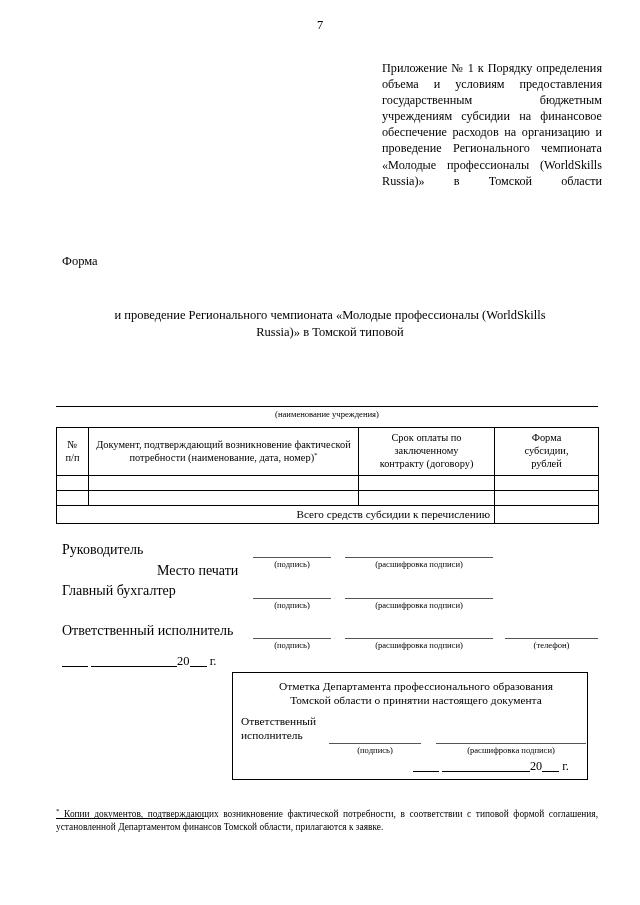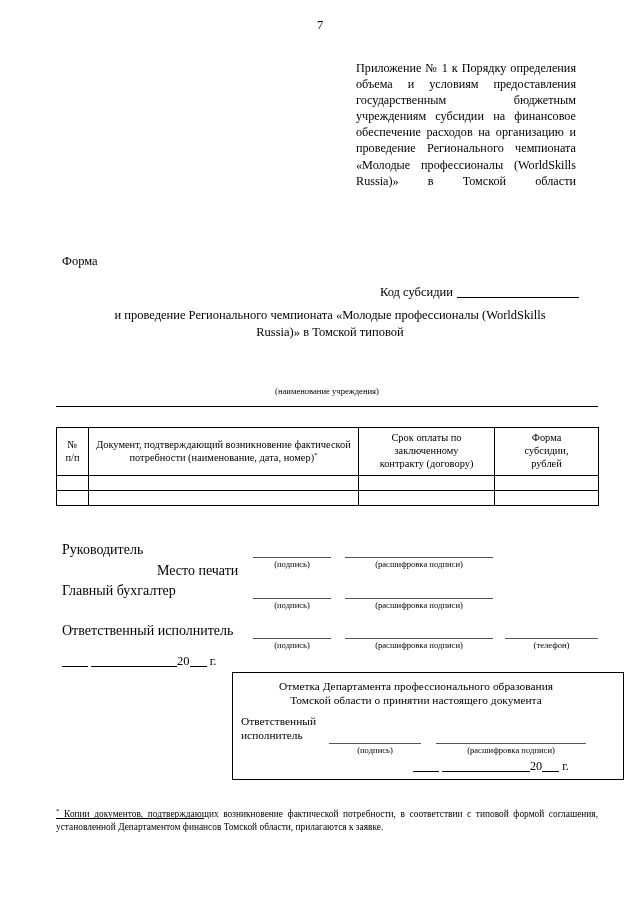--- a/index.html
+++ b/index.html
@@ -28,21 +28,21 @@
     width: 640px;
     text-align: center;
     font-size: 12.5px;
     line-height: 14px;
   }
 
   
   .appendix-block {
     position: absolute;
     top: 60px;
-    left: 356px;
+    left: 382px;
     width: 220px;
     font-size: 12.2px;
     line-height: 16.1px;
     text-align: justify;
     text-align-last: justify;
     -moz-text-align-last: justify;
     hyphens: none;
   }
 
   
@@ -108,21 +108,21 @@
   
   .inst-rule {
     position: absolute;
     top: 406px;
     left: 56px;
     width: 542px;
     border-top: 1px solid #000;
   }
   .inst-caption {
     position: absolute;
-    top: 386px;
+    top: 409px;
     left: 56px;
     width: 542px;
     text-align: center;
     font-size: 8.6px;
     line-height: 11px;
   }
 
   
   .subsidy-table {
     position: absolute;
@@ -194,21 +194,21 @@
   }
   .date-line-left .d-sm { display: inline-block; width: 26px; border-bottom: 1px solid #000; vertical-align: -2px; }
   .date-line-left .d-md { display: inline-block; width: 86px; border-bottom: 1px solid #000; vertical-align: -2px; margin-left: 3px; }
   .date-line-left .d-xs { display: inline-block; width: 17px; border-bottom: 1px solid #000; vertical-align: -2px; }
 
   
   .stamp-box {
     position: absolute;
     top: 672px;
     left: 232px;
-    width: 392px;
+    width: 356px;
     height: 108px;
     border: 1px solid #000;
     box-sizing: border-box;
   }
   .stamp-title {
     position: absolute;
     top: 6px;
     left: 10px;
     width: 346px;
     text-align: center;
@@ -276,23 +276,20 @@
 <div class="page">
 
   <div class="page-number">7</div>
 
   <div class="appendix-block">
     <span>Приложение № 1 к Порядку определения объема и условиям предоставления государственным бюджетным учреждениям субсидии на финансовое обеспечение расходов на организацию и проведение Регионального чемпионата «Молодые профессионалы (WorldSkills Russia)» в Томской области</span>
   </div>
 
   <div class="forma">Форма</div>
 
-  <div class="subsidy-code-row">
-    <span>Код субсидии</span><span class="rule"></span>
-  </div>
 
   <div class="request-title">
     <span class="body-line">и проведение Регионального чемпионата «Молодые профессионалы (WorldSkills</span>
     <span class="body-line">Russia)» в Томской типовой</span>
   </div>
 
 
   <div class="inst-rule"></div>
   <div class="inst-caption">(наименование учреждения)</div>
 
@@ -332,20 +329,24 @@
         <td class="empty-cell"></td>
         <td class="empty-cell"></td>
         <td class="empty-cell"></td>
       </tr>
       <tr>
         <td class="empty-cell"></td>
         <td class="empty-cell"></td>
         <td class="empty-cell"></td>
         <td class="empty-cell"></td>
       </tr>
+      <tr>
+        <td class="total-label" colspan="3">Всего средств субсидии к перечислению</td>
+        <td class="empty-cell"></td>
+      </tr>
     </tbody>
   </table>
 
   <div class="sig-section">
 
     <div class="sig-label" style="top:2px; left:62px;">Руководитель</div>
     <div class="sig-rule" style="top:17px; left:253px; width:78px;"></div>
     <div class="sig-caption" style="top:19px; left:253px; width:78px;">(подпись)</div>
     <div class="sig-rule" style="top:17px; left:345px; width:148px;"></div>
     <div class="sig-caption" style="top:19px; left:345px; width:148px;">(расшифровка подписи)</div>

